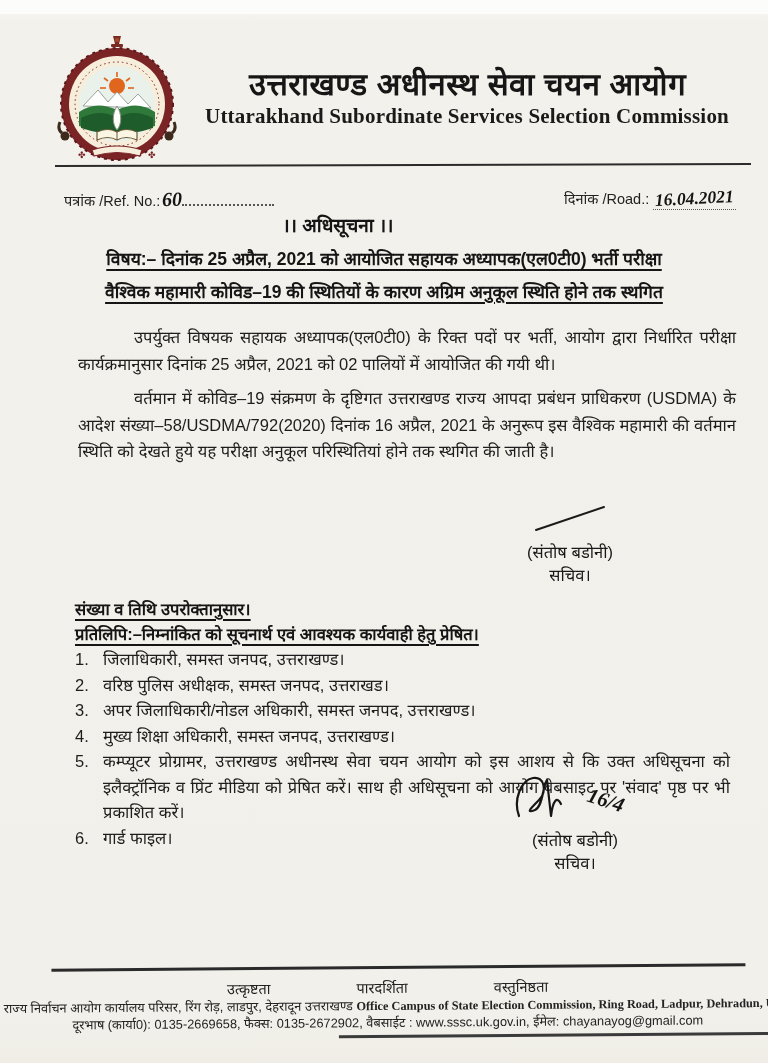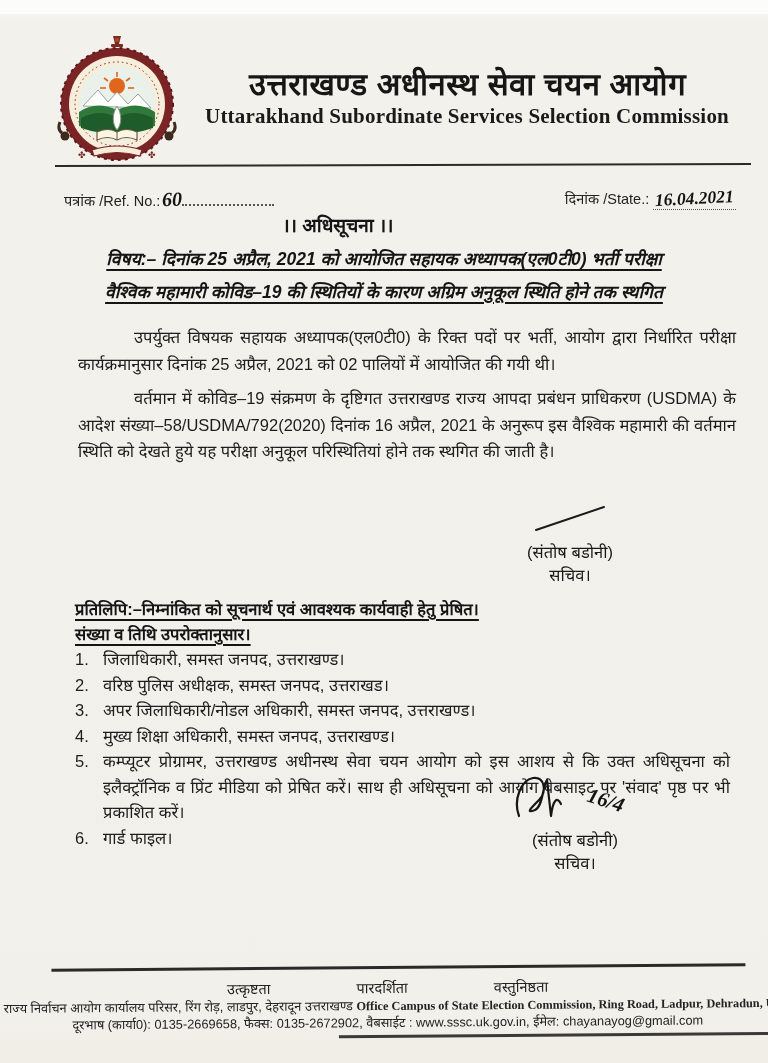--- a/index.html
+++ b/index.html
@@ -38,21 +38,21 @@
     display:inline-block;
   }
   .dotted { border-bottom:2px dotted #555; display:inline-block; }
 
   .notice-title { font-size:19px; font-weight:700; text-align:center; color:#141414; }
 
   .subject {
     font-size:17.5px; font-weight:700; text-align:center; color:#151515;
     line-height:33px;
   }
-  .subject span { text-decoration:underline; text-underline-offset:4px; text-decoration-thickness:1.5px;font-style:italic; }
+  .subject span { text-decoration:underline; text-underline-offset:4px; text-decoration-thickness:1.5px; }
 
   .para {
     font-size:16.5px; line-height:26.5px; text-align:justify; color:#1d1d1d;
     text-indent:56px;
   }
 
   .sig-block { text-align:center; font-size:16.5px; color:#191919; }
   .sig-block .nm { margin-top:2px; }
 
   .copy-head { font-size:16.5px; font-weight:700; color:#151515;
@@ -128,21 +128,21 @@
   <div class="abs org-title-en" style="left:178px; top:104px; width:578px;">Uttarakhand Subordinate Services Selection Commission</div>
   <div class="abs org-title-hi" style="left:185px; top:62px; width:565px;">उत्तराखण्ड अधीनस्थ सेवा चयन आयोग</div>
 
   <div class="abs rule" style="left:55px; top:164px; width:696px; transform:rotate(-0.15deg);"></div>
 
   <div class="abs ref-row" style="left:64px; top:188px; width:672px;">
     <div>
       <span>पत्रांक /Ref. No.:</span><span class="hand" style="font-size:20px; transform:rotate(-2deg); margin-left:2px;">60</span><span class="dotted" style="width:92px; height:14px;"></span>
     </div>
     <div>
-      <span>दिनांक /State.:</span>
+      <span>दिनांक /Road.:</span>
       <span class="dotted" style="border-bottom-width:1.5px;">
         <span class="hand" style="font-size:17.5px; transform:rotate(-3deg); padding:0 2px;">16.04.2021</span>
       </span>
     </div>
   </div>
 
   <div class="abs notice-title" style="left:0; top:212px; width:676px;">।। अधिसूचना ।।</div>
 
   <div class="abs subject" style="left:49px; top:243px; width:670px;">
     <div><span>विषय:– दिनांक 25 अप्रैल, 2021 को आयोजित सहायक अध्यापक(एल0टी0) भर्ती परीक्षा</span></div>
@@ -154,22 +154,22 @@
 
   <div class="abs sig-block" style="left:465px; top:500px; width:210px;">
     <svg width="80" height="30" viewBox="0 0 80 30" style="margin-top:4px;">
       <line x1="6" y1="26" x2="74" y2="3" stroke="#1b1b1b" stroke-width="2" stroke-linecap="round"></line>
     </svg>
     <div class="nm">(संतोष बडोनी)</div>
     <div>सचिव।</div>
   </div>
 
   <div class="abs" style="left:75px; top:597px; width:665px;">
+    <div class="copy-head">संख्या व तिथि उपरोक्तानुसार।</div>
     <div class="copy-head">प्रतिलिपि:–निम्नांकित को सूचनार्थ एवं आवश्यक कार्यवाही हेतु प्रेषित।</div>
-    <div class="copy-head">संख्या व तिथि उपरोक्तानुसार।</div>
     <ol class="copy-list">
       <li>
         <span class="num">1.</span>
         <span class="txt">जिलाधिकारी, समस्त जनपद, उत्तराखण्ड।</span>
       </li>
       <li>
         <span class="num">2.</span>
         <span class="txt">वरिष्ठ पुलिस अधीक्षक, समस्त जनपद, उत्तराखड।</span>
       </li>
       <li>

